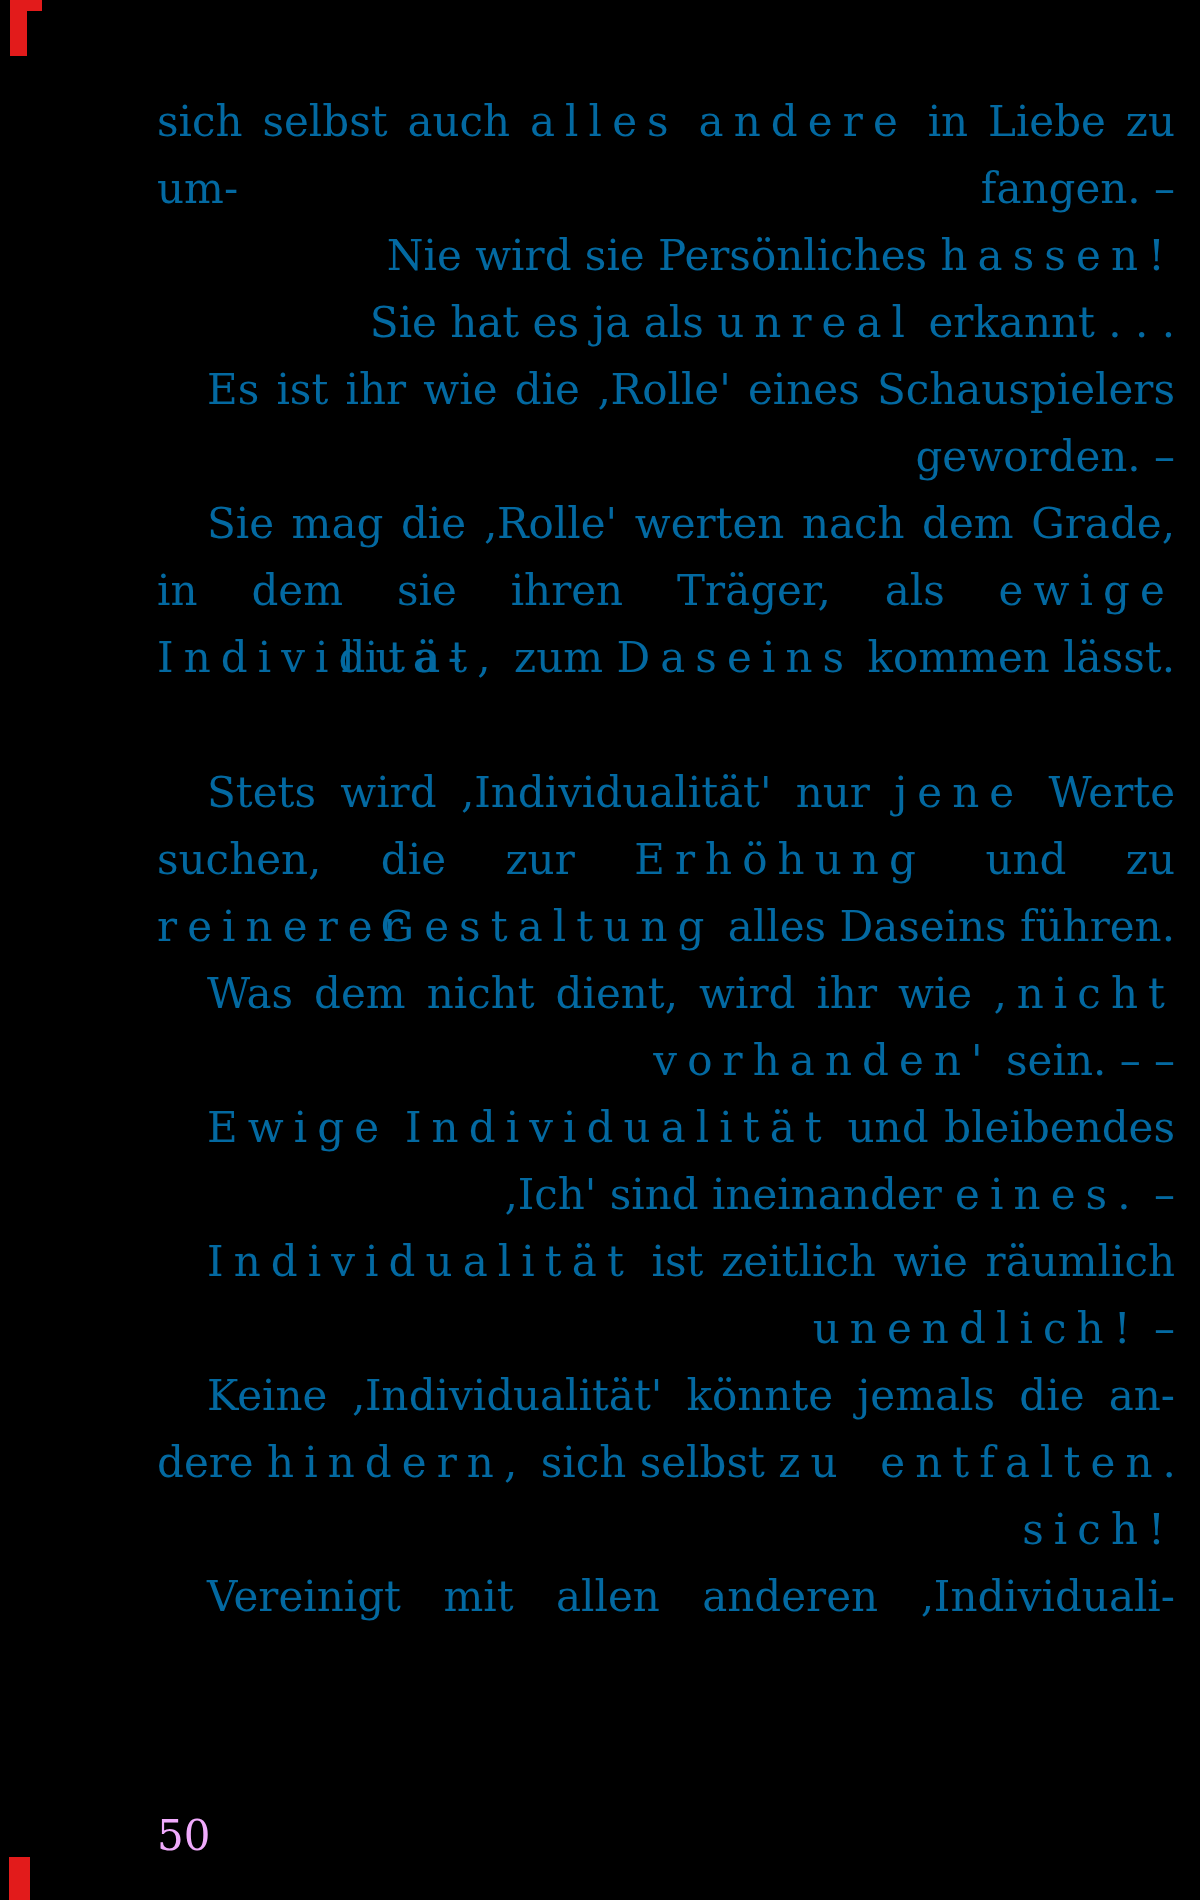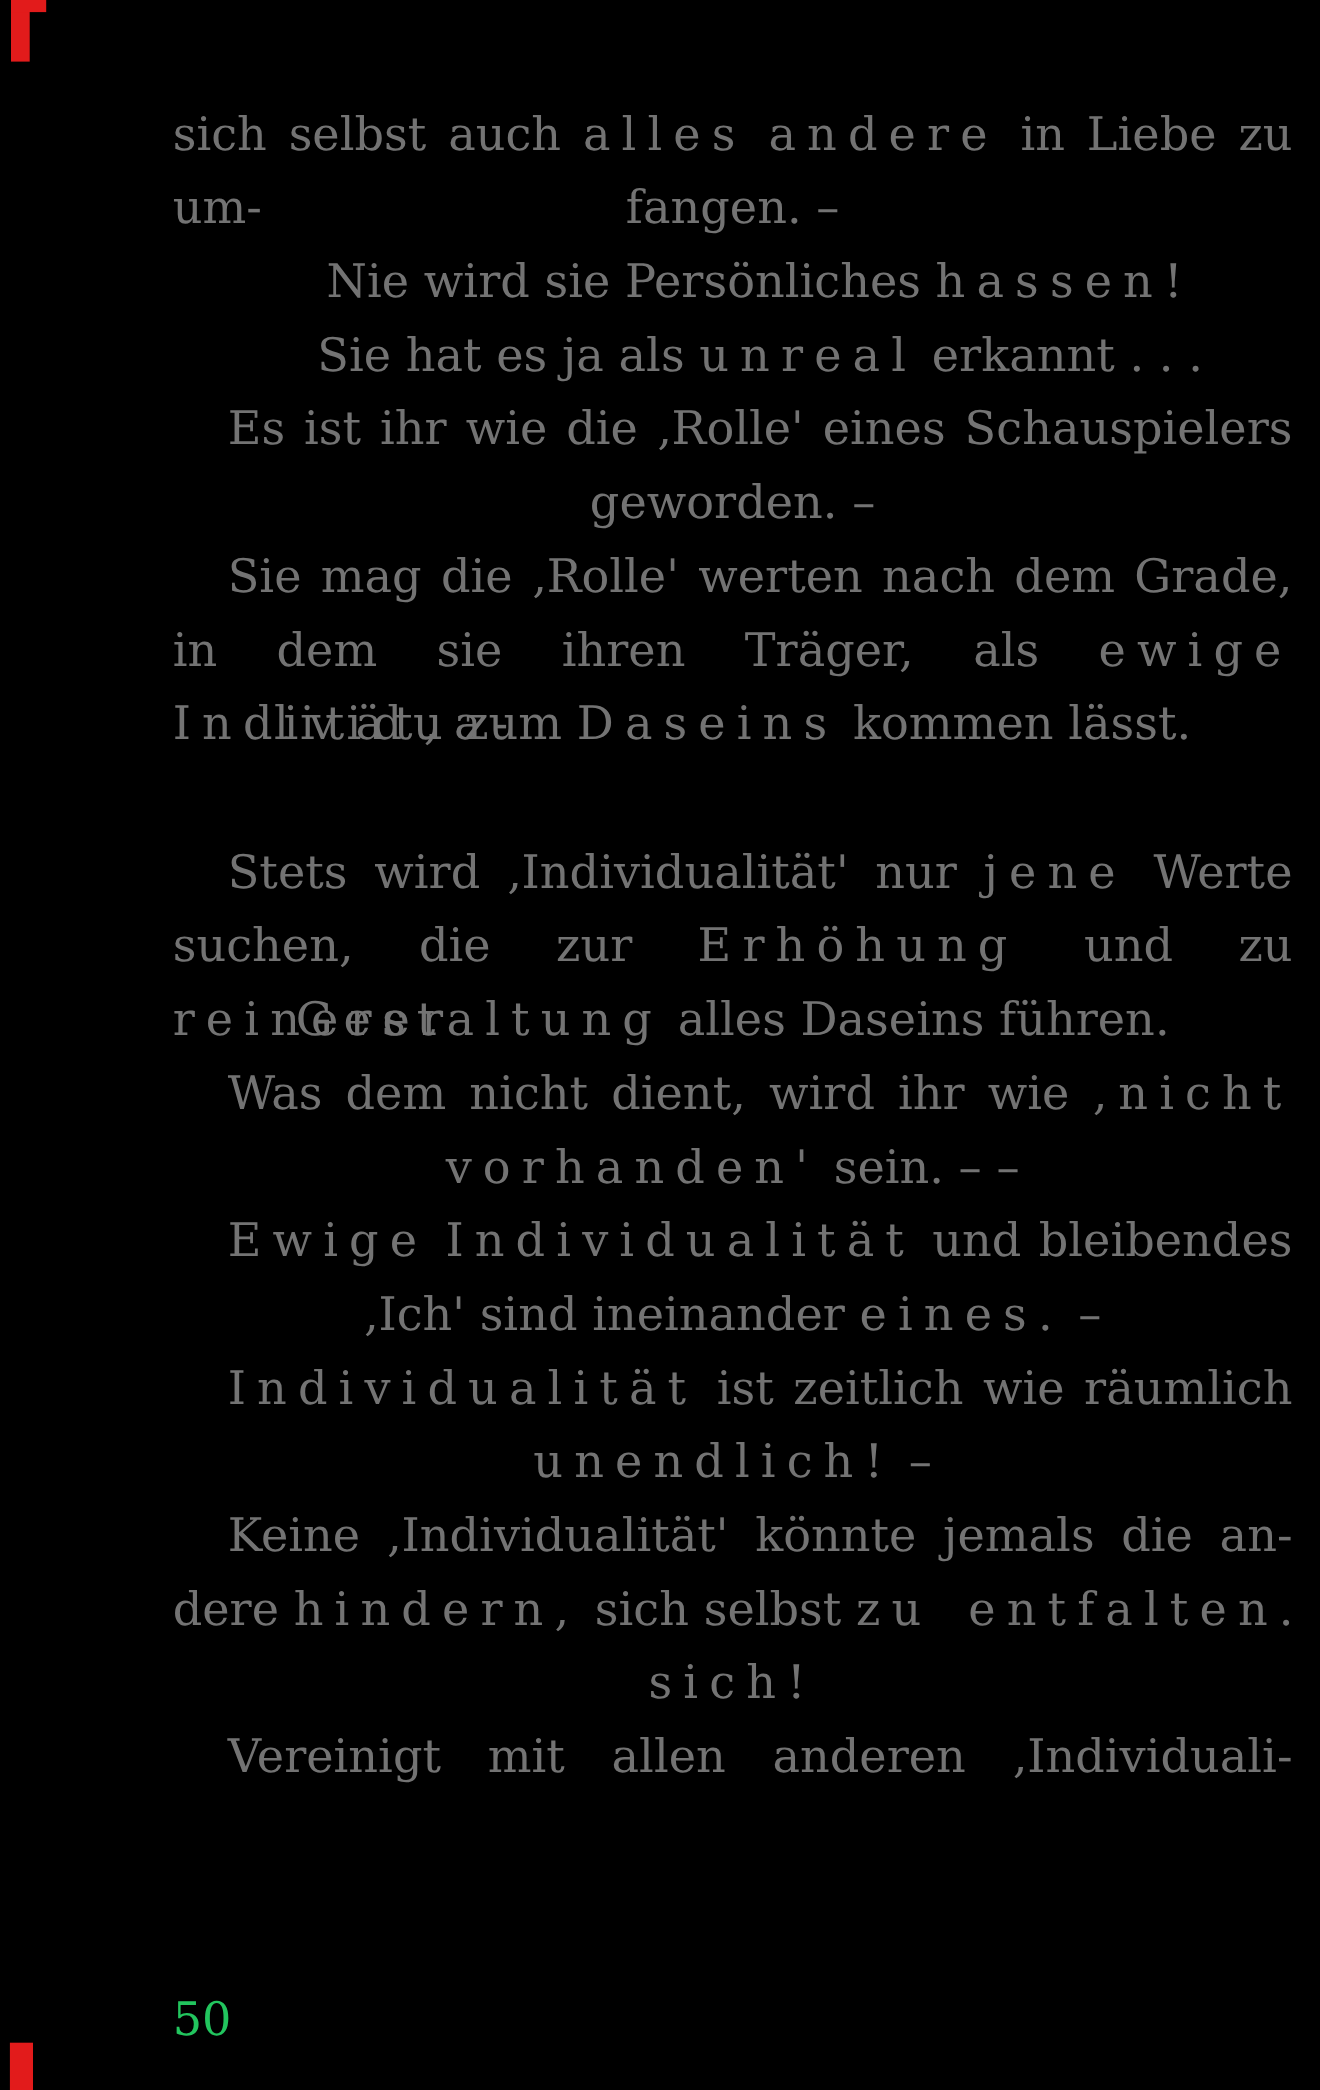--- a/index.html
+++ b/index.html
@@ -13,28 +13,28 @@
     height: 1900px;
     background: #000000;
     overflow: hidden;
     font-family: "DejaVu Serif", "Liberation Serif", serif;
   }
   .text-block {
     position: absolute;
     left: 157px;
     top: 88px;
     width: 1018px;
-    color: #737373;
+    color: #0369a1;
   }
   .line {
     font-size: 42px;
     line-height: 67px;
     height: 67px;
     white-space: nowrap;
-    text-align: center;
+    text-align: right;
   }
   .line.justify {
     white-space: normal;
     text-align: justify;
     text-align-last: justify;
   }
   .line.indent {
     padding-left: 50px;
   }
   .line.indent.justify {
@@ -47,21 +47,21 @@
   .sp {
     letter-spacing: 0.24em;
     word-spacing: 0.22em;
   }
   .page-number {
     position: absolute;
     left: 157px;
     top: 1812px;
     font-size: 42px;
     line-height: 48px;
-    color: #22c55e;
+    color: #f0abfc;
   }
   .red-mark {
     position: absolute;
     background: #e21b1b;
   }
   .red-mark-top {
     left: 10px;
     top: 0px;
     width: 17px;
     height: 56px;

